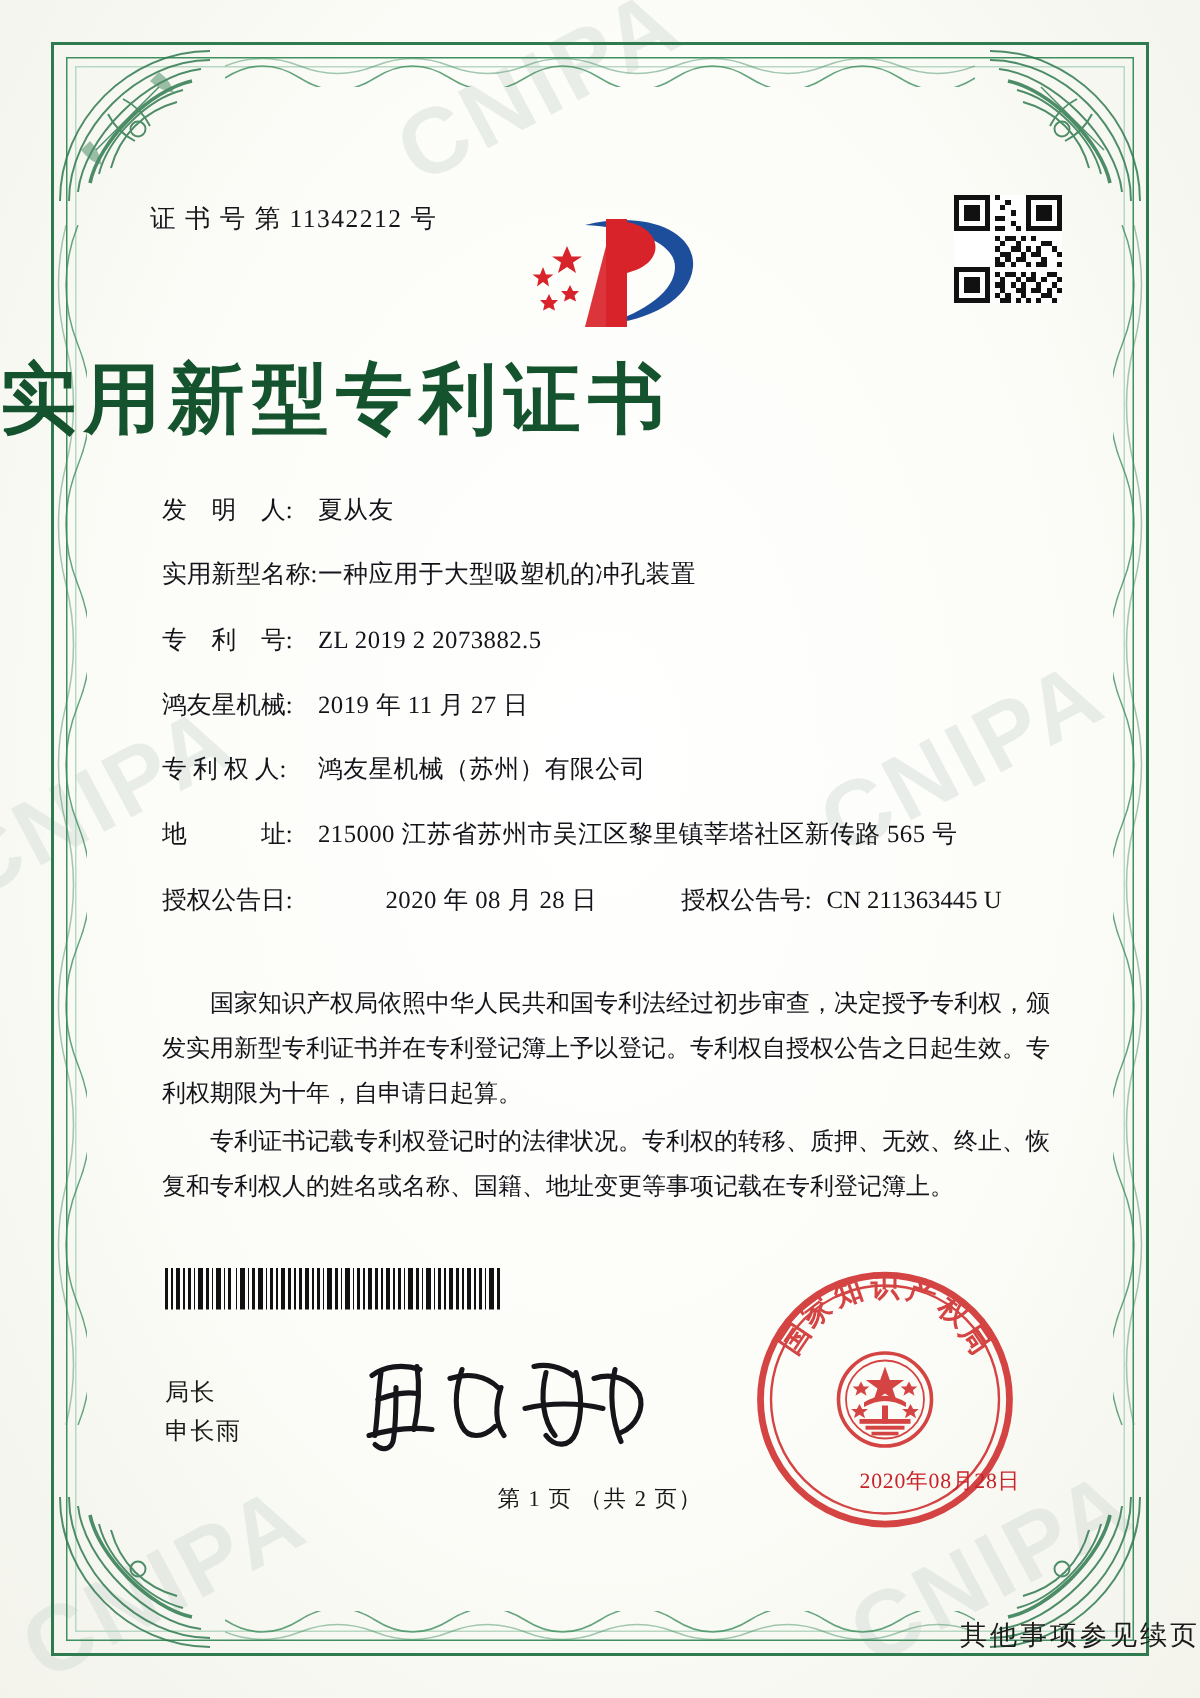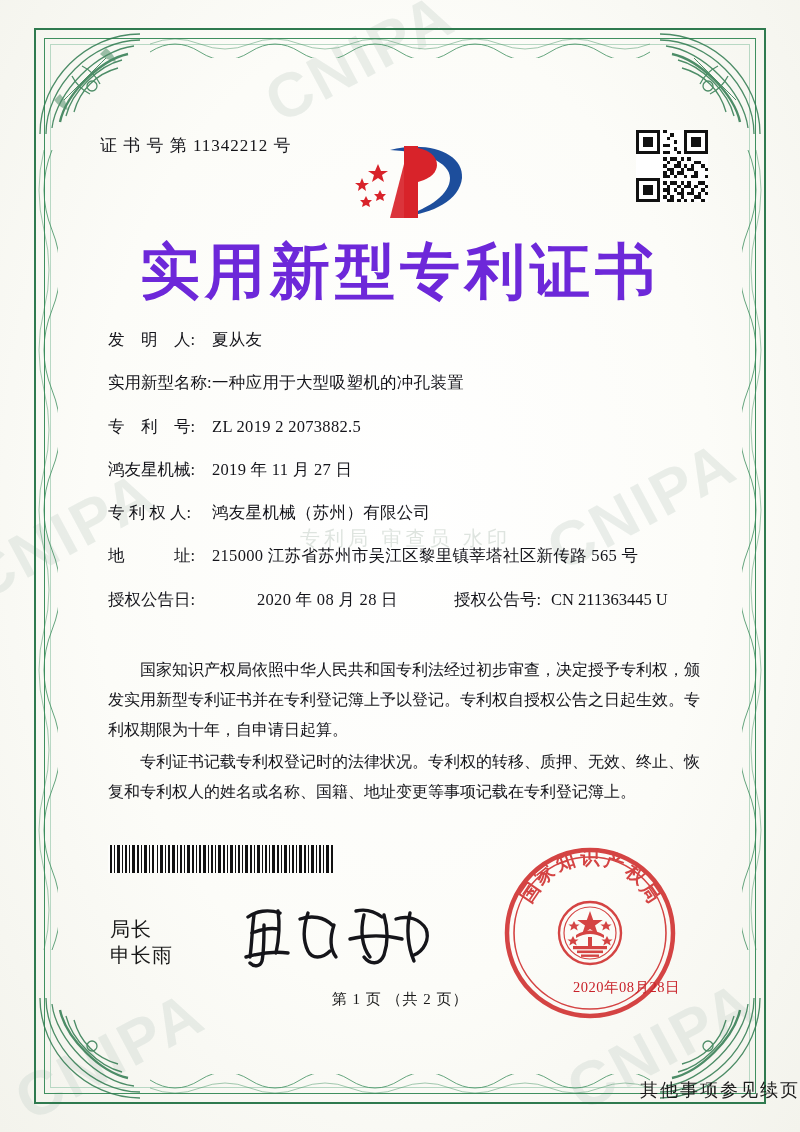--- a/index.html
+++ b/index.html
@@ -128,26 +128,26 @@
     top: 138px;
     transform: translateX(-50%);
     width: 136px;
     height: 86px;
   }
 
   .title {
     position: absolute;
     left: 0; right: 0;
     top: 232px;
-    text-align: center;
+    text-align: left;
     font-family: "DejaVu Serif", "Liberation Serif", serif;
-    font-size: 60px;
+    font-size: 51px;
     font-weight: bold;
     letter-spacing: 5px;
-    color: #6d28d9;
+    color: #14532d;
   }
 
   
   .fields {
     position: absolute;
     left: 108px;
     right: 100px;
     top: 330px;
     font-size: 16.5px;
     line-height: 1.2;
@@ -195,21 +195,21 @@
     top: 845px;
     width: 230px;
     height: 28px;
   }
 
   
   .sig-label {
     position: absolute;
     left: 110px;
     top: 916px;
-    font-size: 20px;
+    font-size: 16px;
     line-height: 26px;
     letter-spacing: 1px;
   }
   .sig-hand {
     position: absolute;
     left: 238px;
     top: 895px;
     width: 200px;
     height: 80px;
   }
@@ -258,21 +258,20 @@
 
 <div class="certificate">
 
   <div class="paper-tint"></div>
 
   <div class="wm wm-1">CNIPA</div>
   <div class="wm wm-2">CNIPA</div>
   <div class="wm wm-3">CNIPA</div>
   <div class="wm wm-4">CNIPA</div>
   <div class="wm wm-5">CNIPA</div>
-  <div class="wm-center-cn">专利局 审查员 水印</div>
 
   <div class="border-outer"></div>
   <div class="border-inner"></div>
   <div class="border-thin"></div>
 
   <svg class="corner-orn corner-tl" viewBox="0 0 110 110">
     <g fill="none" stroke="#2f7a4f" stroke-width="1.3">
       <path d="M4 104 C4 50 50 4 104 4"></path>
       <path d="M10 104 C10 56 56 10 104 10"></path>
       <path d="M16 98 C20 62 62 20 98 16"></path>

